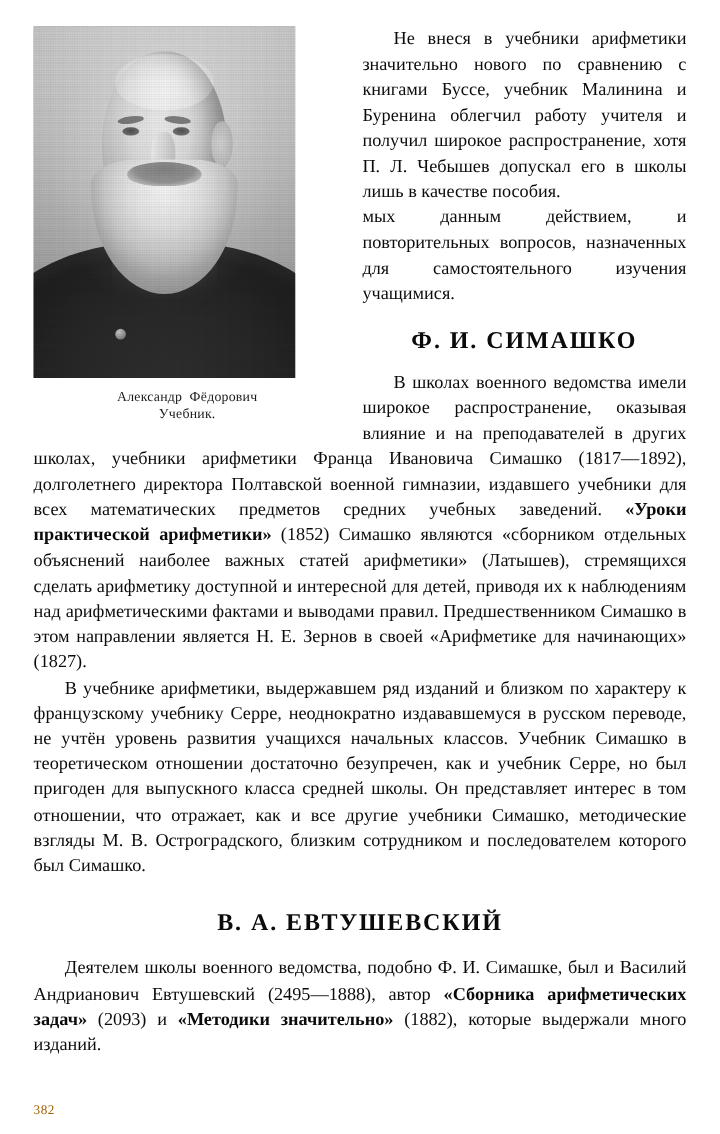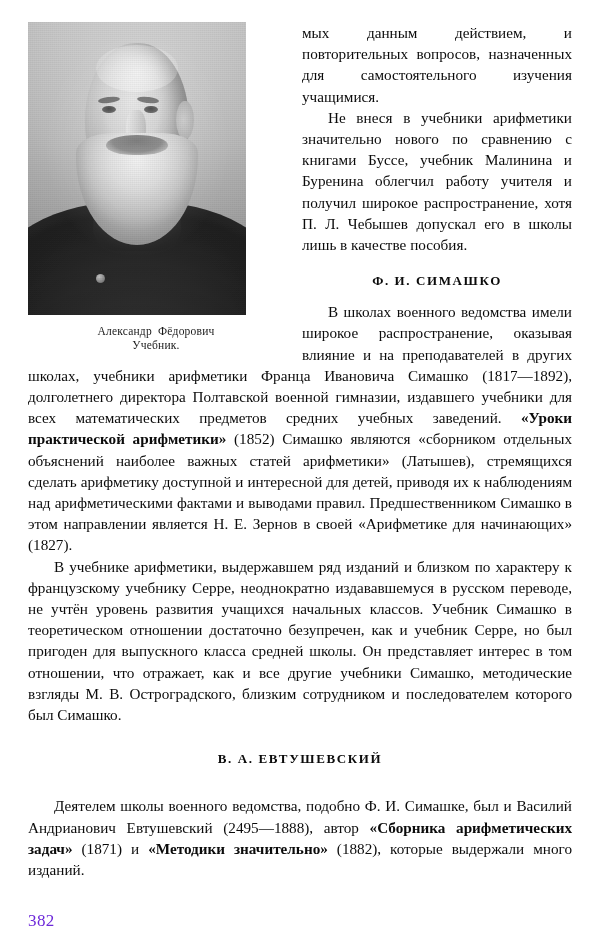--- a/index.html
+++ b/index.html
@@ -171,39 +171,39 @@
     font-size: 15.2px;
     line-height: 21.2px;
     text-indent: 26px;
     hyphens: manual;
   }
   p.para.cont { text-indent: 0; }
 
   h2.heading {
     margin: 18px 0 12px 0;
     text-align: center;
-    font-size: 13px;
+    font-size: 20px;
     font-weight: bold;
     letter-spacing: 1.6px;
     text-indent: 0;
     clear: none;
   }
   h2.heading.wide {
-    margin: 26px 0 28px 0;
+    margin: 26px 0 15px 0;
     clear: both;
   }
   b.bold { font-weight: bold; }
 
   .folio {
     position: absolute;
     left: 28px;
     bottom: 14px;
-    font-size: 17px;
+    font-size: 11px;
     letter-spacing: .4px;
-    color: #6d28d9;
+    color: #a16207;
   }
   .spacer-clear { clear: both; height: 0; }
 </style>
 </head>
 <body>
 
 <div class="page">
 
   <div class="body">
 
@@ -225,33 +225,33 @@
         <div class="button"></div>
         <div class="vign"></div>
         <div class="grain"></div>
       </div>
       <figcaption class="caption">
         <span class="ln">Александр  Фёдорович</span>
         <span class="ln">Учебник.</span>
       </figcaption>
     </figure>
 
+    <p class="para">Не внеся в учебники арифметики значительно нового по сравнению с книгами Буссе, учебник Малинина и Буренина облегчил работу учителя и получил широкое распространение, хотя П. Л. Чебышев допускал его в школы лишь в качестве пособия.</p>
+
     <p class="para cont">мых данным действием, и повторительных вопросов, назначенных для самостоятельного изучения учащимися.</p>
 
-    <p class="para">Не внеся в учебники арифметики значительно нового по сравнению с книгами Буссе, учебник Малинина и Буренина облегчил работу учителя и получил широкое распространение, хотя П. Л. Чебышев допускал его в школы лишь в качестве пособия.</p>
-
     <h2 class="heading">Ф. И. СИМАШКО</h2>
 
     <p class="para"><span>В школах военного ведомства имели широкое распространение, оказывая влияние и на преподавателей в других школах, учебники арифметики Франца Ивановича Симашко (1817—1892), долголетнего директора Полтавской военной гимназии, издавшего учебники для всех математических предметов средних учебных заведений. </span><b class="bold">«Уроки практической арифметики»</b><span> (1852) Симашко являются «сборником отдельных объяснений наиболее важных статей арифметики» (Латышев), стремящихся сделать арифметику доступной и интересной для детей, приводя их к наблюдениям над арифметическими фактами и выводами правил. Предшественником Симашко в этом направлении является Н. Е. Зернов в своей «Арифметике для начинающих» (1827).</span></p>
 
     <p class="para">В учебнике арифметики, выдержавшем ряд изданий и близком по характеру к французскому учебнику Серре, неоднократно издававшемуся в русском переводе, не учтён уровень развития учащихся начальных классов. Учебник Симашко в теоретическом отношении достаточно безупречен, как и учебник Серре, но был пригоден для выпускного класса средней школы. Он представляет интерес в том отношении, что отражает, как и все другие учебники Симашко, методические взгляды М. В. Остроградского, близким сотрудником и последователем которого был Симашко.</p>
 
     <h2 class="heading wide">В. А. ЕВТУШЕВСКИЙ</h2>
 
-    <p class="para"><span>Деятелем школы военного ведомства, подобно Ф. И. Симашке, был и Василий Андрианович Евтушевский (2495—1888), автор </span><b class="bold">«Сборника арифметических задач»</b><span> (1871) и </span><b class="bold">«Методики значительно»</b><span> (1882), которые выдержали много изданий.</span></p>
+    <p class="para"><span>Деятелем школы военного ведомства, подобно Ф. И. Симашке, был и Василий Андрианович Евтушевский (2495—1888), автор </span><b class="bold">«Сборника арифметических задач»</b><span> (2093) и </span><b class="bold">«Методики значительно»</b><span> (1882), которые выдержали много изданий.</span></p>
 
 
     <div class="spacer-clear"></div>
   </div>
 
   <div class="folio">382</div>
 
 </div>
 
 </body></html>

